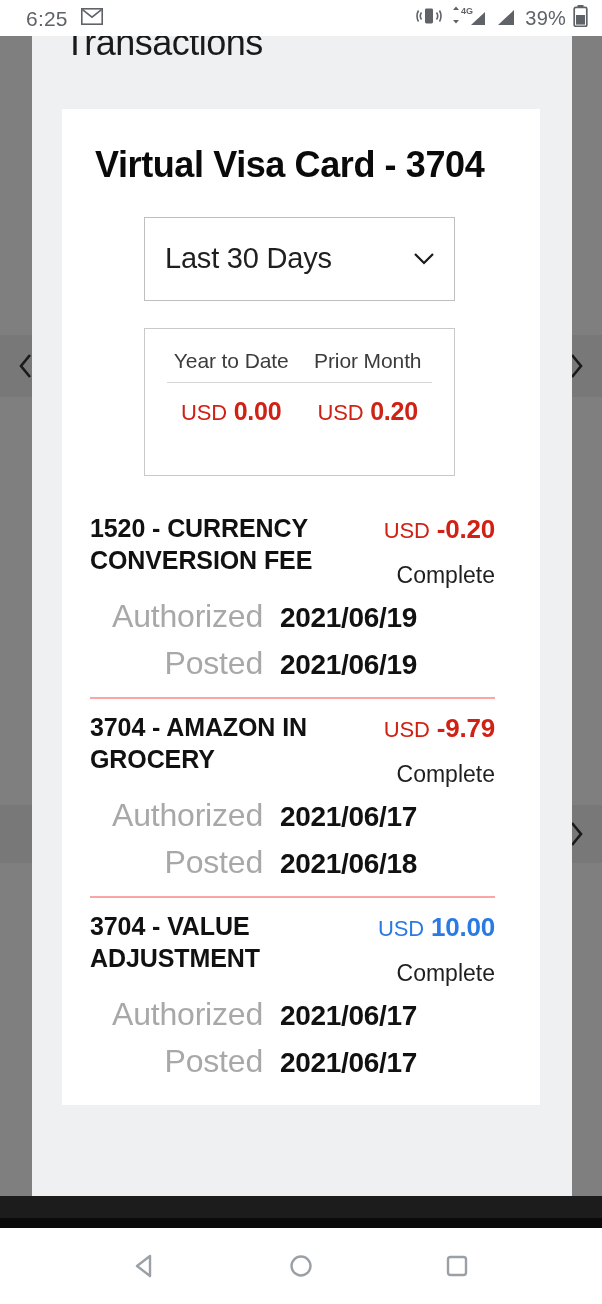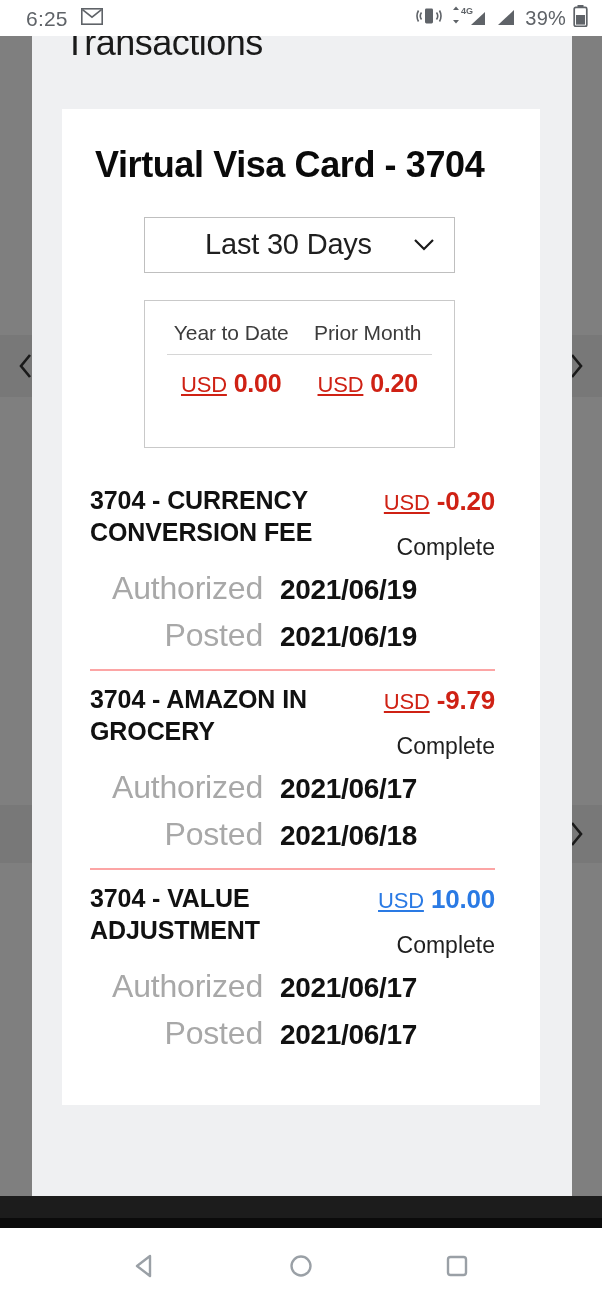--- a/index.html
+++ b/index.html
@@ -117,27 +117,26 @@
     line-height: 1.22;
     color: #0a0a0a;
     letter-spacing: -0.4px;
     padding: 0 33px;
   }
 
   
   #range-select-wrap {
     margin: 30px 0 0 82px;
     width: 311px;
-    height: 56px;
+    height: 84px;
     border: 1px solid #bfbfbf;
     background: #ffffff;
     display: flex;
     align-items: center;
     padding: 0 18px 0 20px;
-    text-align: center;
   }
   #range-select-value {
     flex: 1;
     font-size: 29px;
     color: #1f1f1f;
     font-weight: 400;
     letter-spacing: -0.2px;
   }
   .chev-down { width: 24px; height: 15px; display: block; }
 
@@ -167,21 +166,21 @@
   .summary-underline {
     height: 1px;
     background: #d6d6d6;
     margin: 0 4px 14px 4px;
   }
   .summary-val {
     font-size: 25px;
     white-space: nowrap;
     letter-spacing: -0.2px;
   }
-  .cur-lite { font-weight: 400; font-size: 22px; text-decoration: underline; }
+  .cur-lite { font-weight: 400; font-size: 22px; }
   .amt-bold { font-weight: bold; }
   .neg { color: #cf2114; }
   .pos { color: #2a7ae4; }
 
   
   #tx-list {
     margin-top: 24px;
     padding: 0 28px;
   }
   .tx-row { padding: 12px 0 10px 0; }
@@ -383,21 +382,21 @@
             <span class="amt-bold">0.20</span>
           </div>
         </div>
       </div>
     </div>
 
     <div id="tx-list">
 
       <div class="tx-row">
         <div class="tx-top">
-          <div class="tx-desc">3704 - CURRENCY CONVERSION FEE</div>
+          <div class="tx-desc">1520 - CURRENCY CONVERSION FEE</div>
           <div class="tx-right">
             <div class="tx-amount neg">
               <span class="cur-lite">USD</span>
               <span class="amt-bold">-0.20</span>
             </div>
             <div class="tx-status">Complete</div>
           </div>
         </div>
         <div class="tx-dates">
           <div class="tx-date-line">

